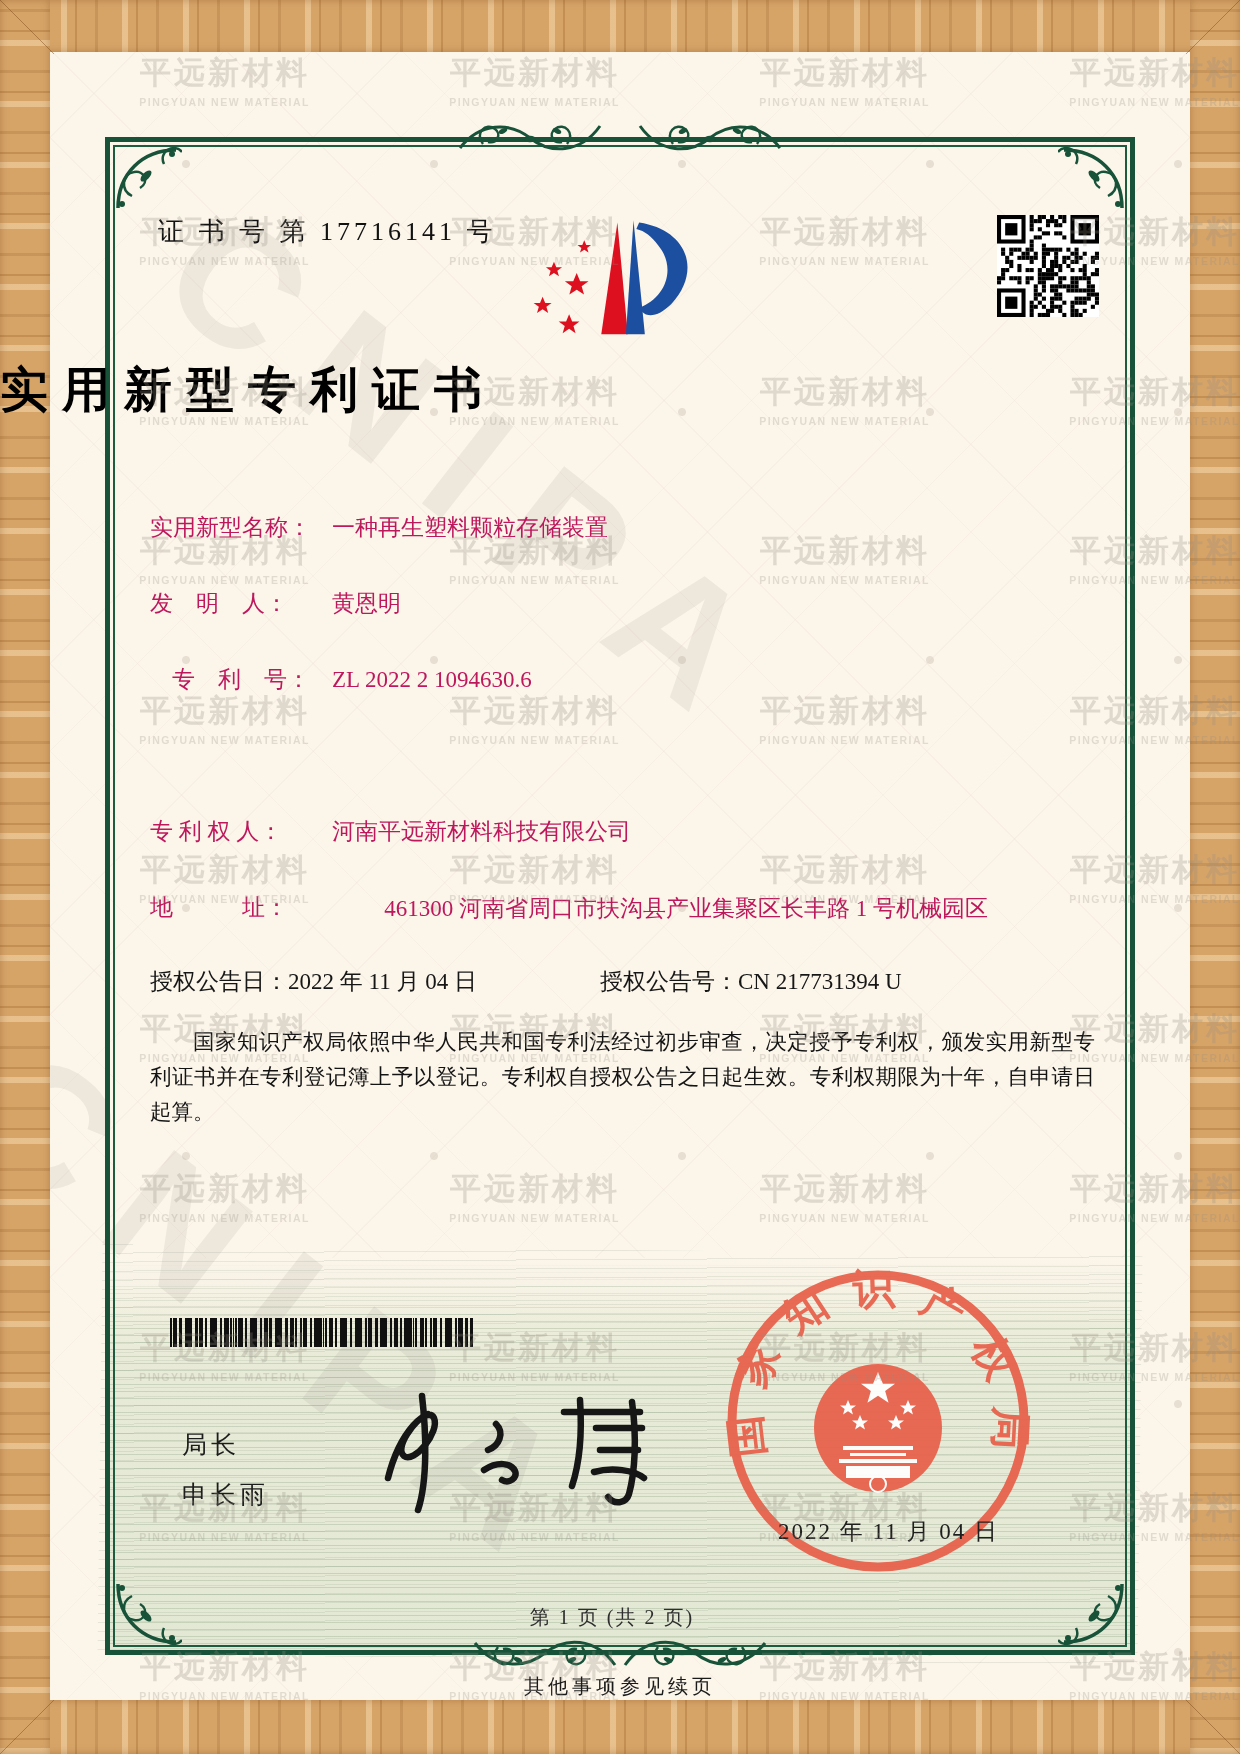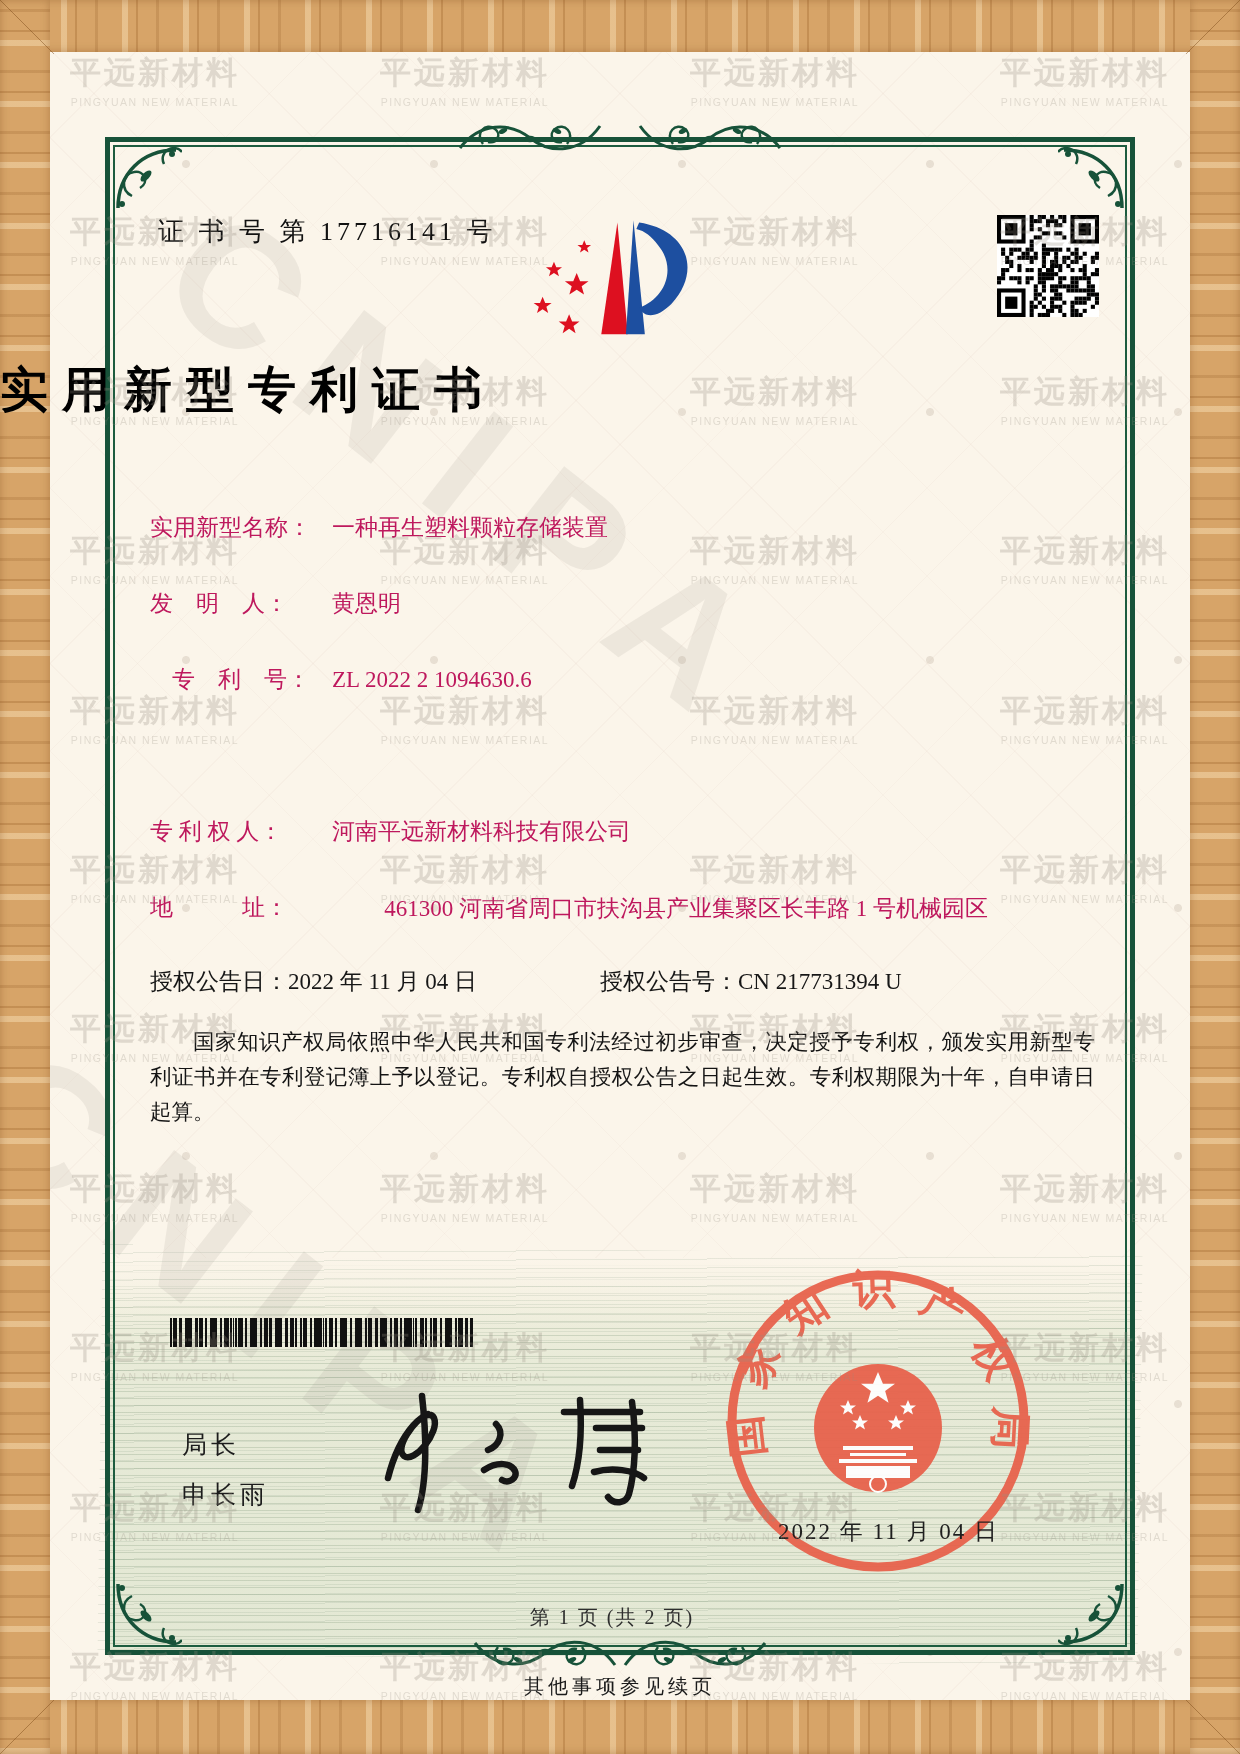--- a/index.html
+++ b/index.html
@@ -56,25 +56,25 @@
   .ornament{position:absolute;z-index:3;color:#175239;}
 
   
   .big-wm{position:absolute;z-index:1;font-family:"Liberation Sans","DejaVu Sans",sans-serif;
     font-weight:bold;font-size:170px;letter-spacing:42px;color:rgba(150,140,128,.13);
     transform:rotate(38deg);transform-origin:left top;white-space:nowrap;pointer-events:none;}
 
   
   #wm-grid{position:absolute;inset:0;z-index:9;display:grid;pointer-events:none;
     grid-template-columns:repeat(4,1fr);grid-template-rows:repeat(11,1fr);opacity:.5;}
-  .wm-cell{display:flex;flex-direction:column;align-items:center;justify-content:center;
+  .wm-cell{display:flex;flex-direction:column;align-items:flex-end;justify-content:center;
     color:#8d861f;}
   .wm-cn{font-family:"Liberation Sans","DejaVu Sans",sans-serif;font-weight:bold;
     font-size:31px;letter-spacing:3px;color:rgba(148,140,128,.55);}
-  .wm-en{font-family:"Liberation Sans","DejaVu Sans",sans-serif;font-weight:normal;
+  .wm-en{font-family:"Liberation Sans","DejaVu Sans",sans-serif;font-weight:bold;
     font-size:10.5px;letter-spacing:1.5px;color:rgba(148,140,128,.5);margin-top:2px;}
 
   
   .txt{position:absolute;z-index:5;color:#111;}
   #cert-no{left:158px;top:214px;font-size:26px;letter-spacing:4px;}
   #logo{position:absolute;left:523px;top:213px;width:185px;height:142px;z-index:5;}
   #qr{position:absolute;left:997px;top:215px;width:102px;height:102px;z-index:5;background:#fff;}
   #title{left:0;top:358px;width:1240px;font-size:48px;font-weight:bold;
     letter-spacing:14px;color:#000;}
 

